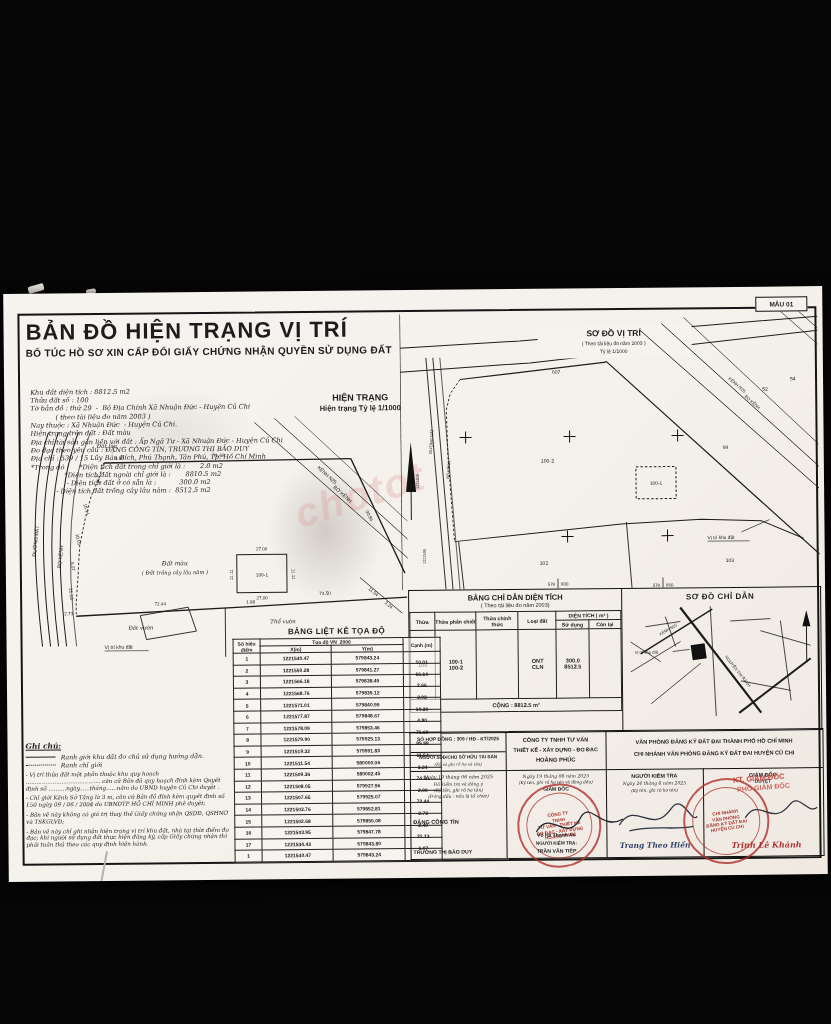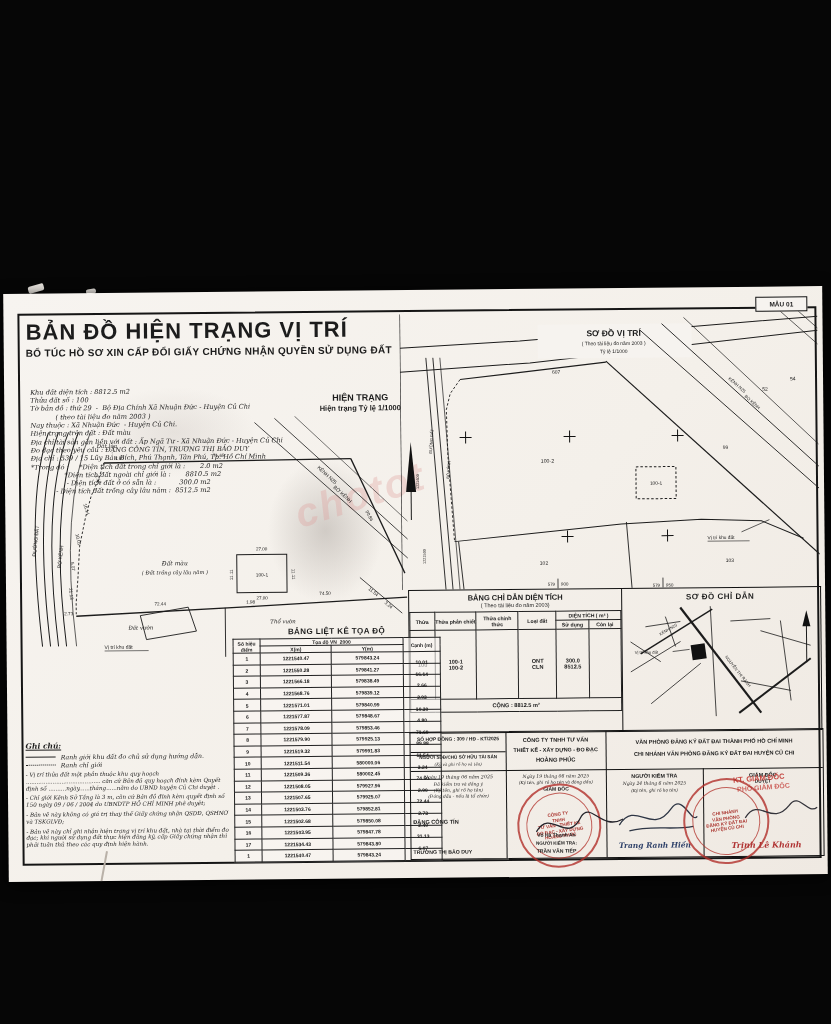--- a/index.html
+++ b/index.html
@@ -505,21 +505,21 @@
     <div class="abs" style="left:96px;top:100px;width:98px;font-size:5px;font-weight:bold;text-align:center;">Võ Hà Thanh An</div>
     <div class="abs" style="left:96px;top:109px;width:98px;font-size:4.6px;font-weight:bold;text-align:center;">NGƯỜI KIỂM TRA:</div>
     <div class="abs" style="left:96px;top:116px;width:98px;font-size:5.2px;font-weight:bold;text-align:center;">TRẦN VĂN TIẾP</div>
 
     <div class="abs hdr" style="left:196px;top:42px;width:95px;font-size:5.4px;">NGƯỜI KIỂM TRA</div>
     <div class="abs serifit" style="left:196px;top:50px;width:95px;font-size:4.6px;text-align:center;">Ngày 24 tháng 6 năm 2025</div>
     <div class="abs serifit" style="left:196px;top:57px;width:95px;font-size:4.2px;text-align:center;">(Ký tên, ghi rõ họ tên)</div>
     <svg class="sigsvg" style="left:200px;top:66px;" width="90" height="42">
       <path d="M8,28 C25,2 40,40 60,12 C72,-4 80,28 86,20 M18,34 C40,28 62,34 82,30" stroke="#2e3645" stroke-width="1.3" fill="none"></path>
     </svg>
-    <div class="abs serifit" style="left:196px;top:110px;width:95px;font-size:7.5px;text-align:center;color:#31436b;font-weight:bold;">Trang Ranh Hiền</div>
+    <div class="abs serifit" style="left:196px;top:110px;width:95px;font-size:7.5px;text-align:center;color:#31436b;font-weight:bold;">Trang Theo Hiền</div>
 
     <div class="abs hdr" style="left:293px;top:42px;width:118px;font-size:5.4px;">GIÁM ĐỐC</div>
     <div class="abs hdr" style="left:293px;top:49px;width:118px;font-size:4.8px;">DUYỆT</div>
     <div class="redline" style="left:322px;top:44px;font-size:7.5px;transform:rotate(-4deg);">KT. GIÁM ĐỐC</div>
     <div class="redline" style="left:326px;top:54px;font-size:7px;transform:rotate(-4deg);opacity:.8;">PHÓ GIÁM ĐỐC</div>
     <div class="stamp" style="left:272px;top:48px;width:82px;height:82px;">
       <div class="ring"></div>
       <div style="display:contents;">
         
       <div class="l">CHI NHÁNH</div><div class="l">VĂN PHÒNG</div><div class="l">ĐĂNG KÝ ĐẤT ĐAI</div><div class="l">HUYỆN CỦ CHI</div></div>

